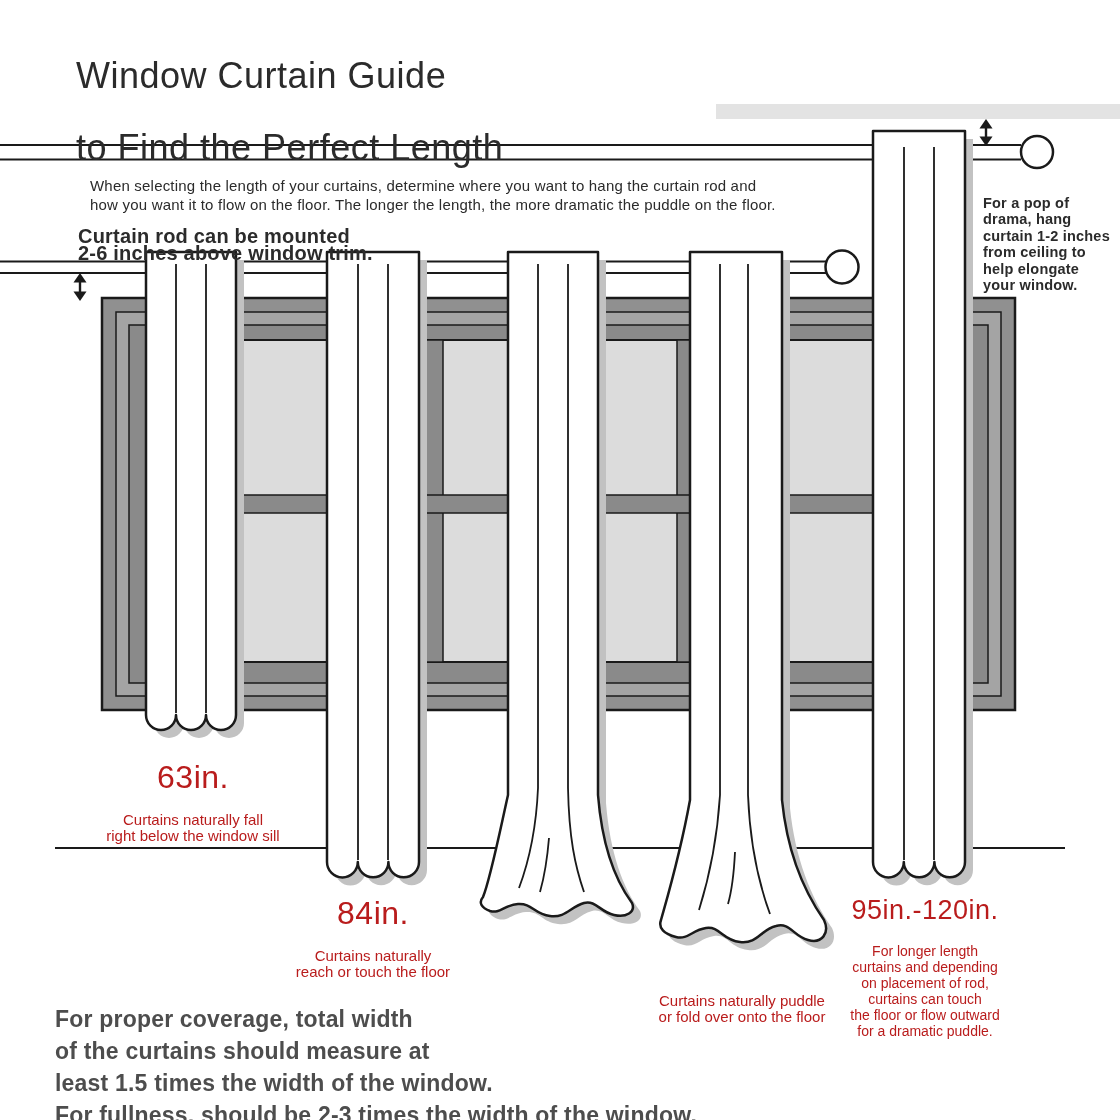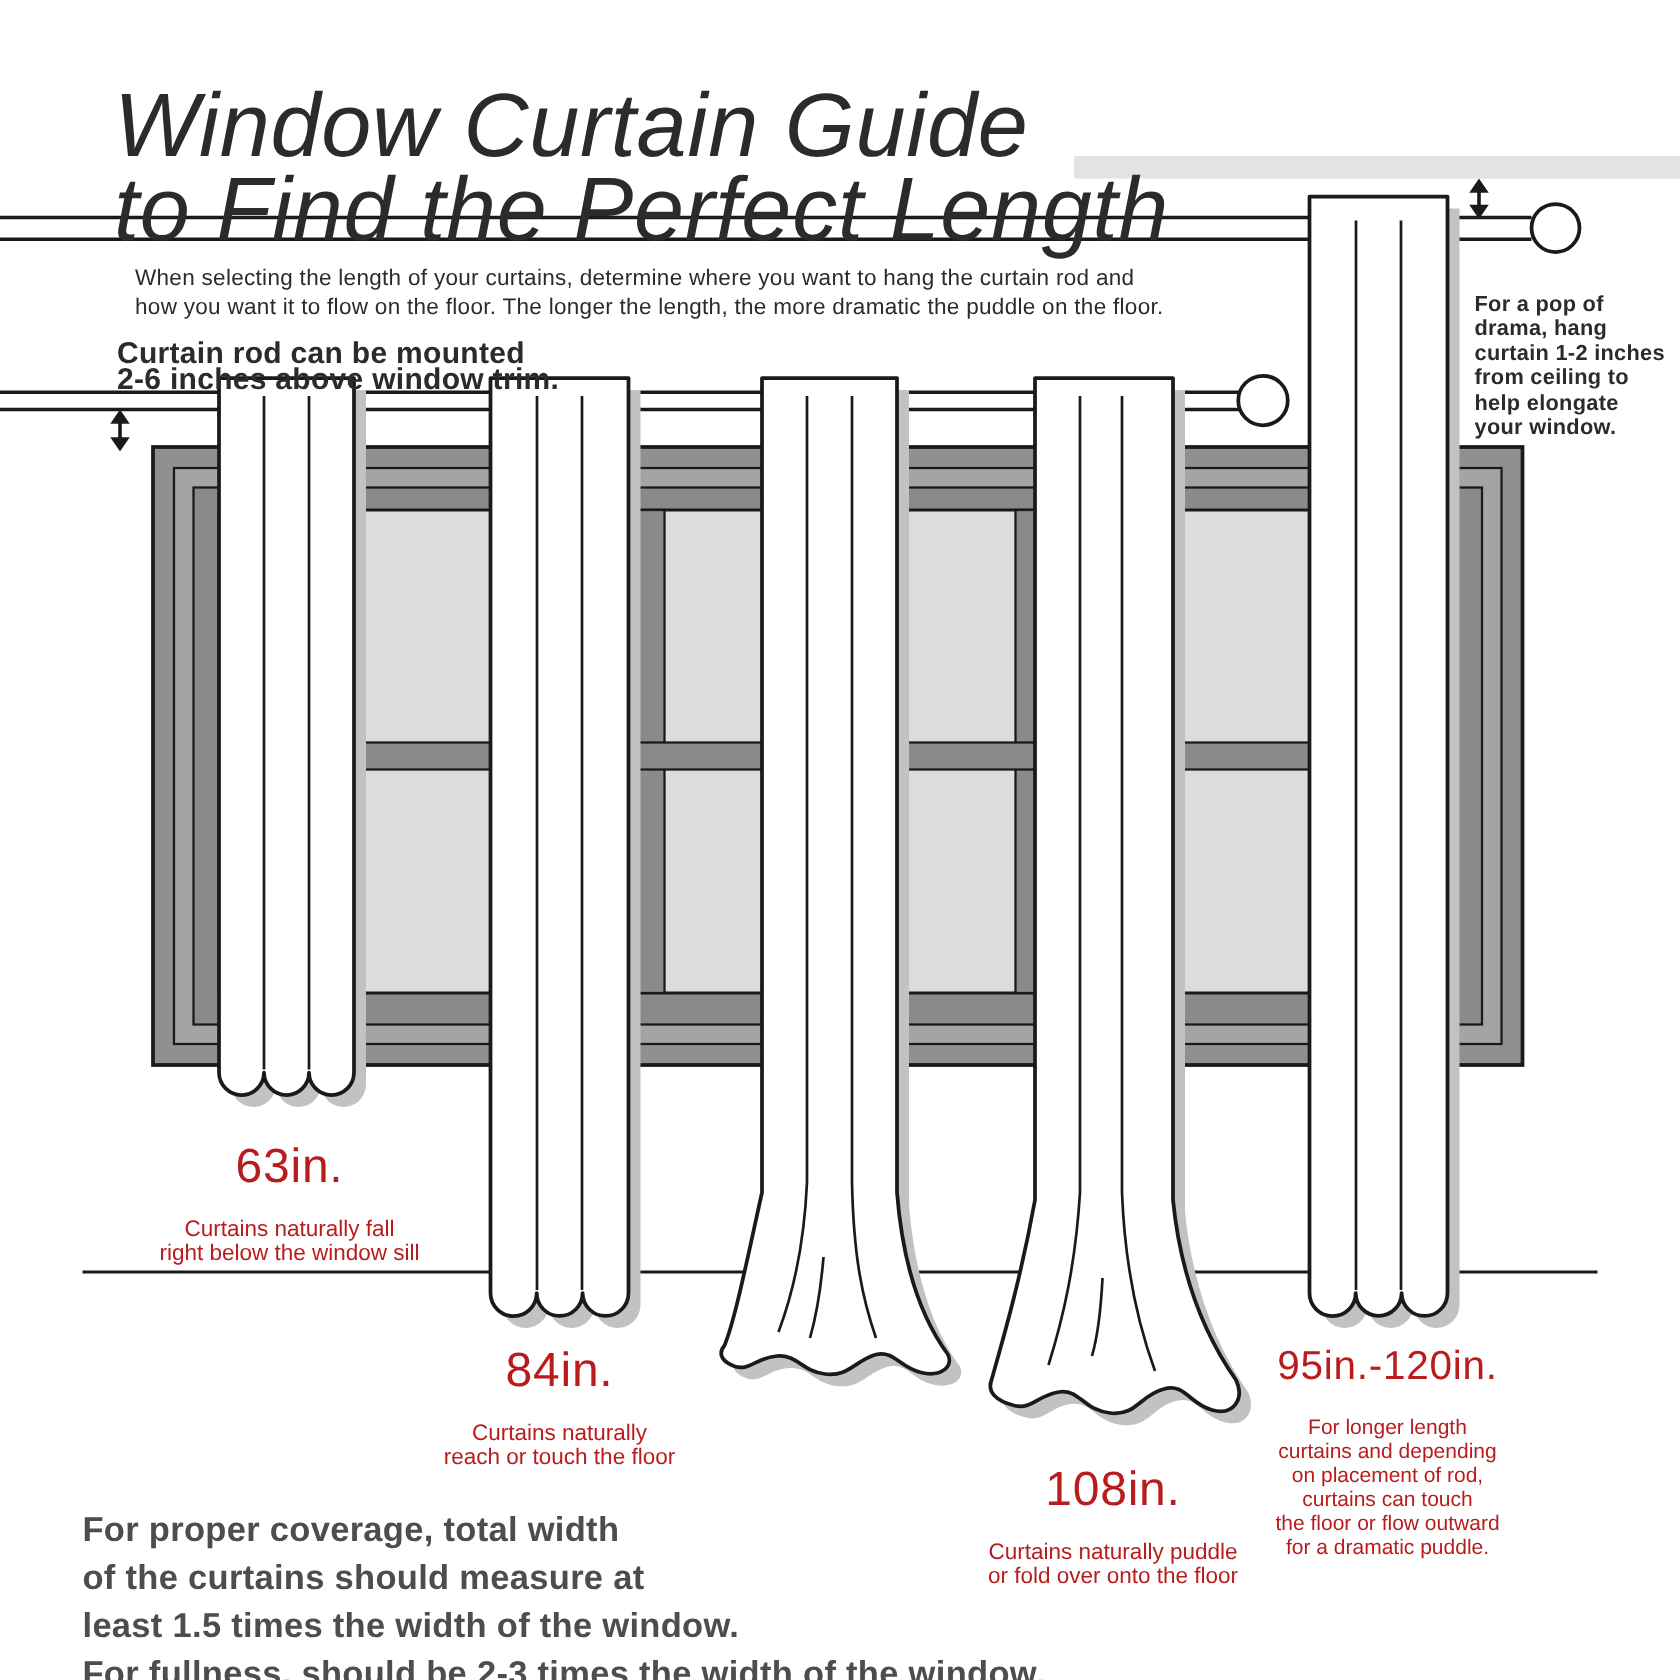--- a/index.html
+++ b/index.html
@@ -7,22 +7,22 @@
     --frame-gray:#909090; --frame-light:#a4a4a4; --frame-dark:#8a8a8a;
     --pane-gray:#dcdcdc; --shadow-gray:#c2c2c2; --ceiling-gray:#e3e3e3;
   }
   html,body{margin:0;padding:0;background:var(--background,#fff);}
   body{width:1120px;height:1120px;overflow:hidden;
        font-family:"Liberation Sans","DejaVu Sans",sans-serif;color:var(--text,#2b2b2b);}
   .stage{position:relative;width:1120px;height:1120px;}
   svg{position:absolute;left:0;top:0;}
 
   .abs{position:absolute;white-space:pre-line;}
-  .title{left:76px;top:16px;font-size:60px;line-height:56px;letter-spacing:.5px;
-         color:var(--text,#2b2b2b);font-weight:400;font-style:italic;}
+  .title{left:76px;top:16px;font-size:36px;line-height:72px;letter-spacing:.5px;
+         color:var(--text,#2b2b2b);font-weight:400;}
   .intro{left:90px;top:161px;font-size:15px;line-height:19px;letter-spacing:.2px;width:720px;}
   .rod-note{left:78px;top:208px;font-size:20px;line-height:17px;font-weight:700;letter-spacing:.2px;}
   .ceiling-tip{left:983px;top:180px;width:140px;font-size:14.5px;line-height:16.5px;
                font-weight:700;letter-spacing:.2px;}
 
   .curtain-label{position:absolute;width:220px;text-align:center;color:#b91c1c;}
   .cl-length{font-size:32px;line-height:34px;letter-spacing:.5px;}
   .cl-desc{font-size:15px;line-height:15.5px;margin-top:18px;white-space:pre-line;}
   .c1{left:83px;top:760px;}
   .c2{left:263px;top:896px;}
@@ -150,21 +150,20 @@
   </div>
 
   <div class="curtain-label c2">
     <div class="cl-length">84in.</div>
     <div class="cl-desc">Curtains naturally
 reach or touch the floor</div>
   </div>
 
 
   <div class="curtain-label c4">
-    <div class="cl-length">108in.</div>
     <div class="cl-desc">Curtains naturally puddle
 or fold over onto the floor</div>
   </div>
 
   <div class="curtain-label c5">
     <div class="cl-length">95in.-120in.</div>
     <div class="cl-desc">For longer length
 curtains and depending
 on placement of rod,
 curtains can touch

